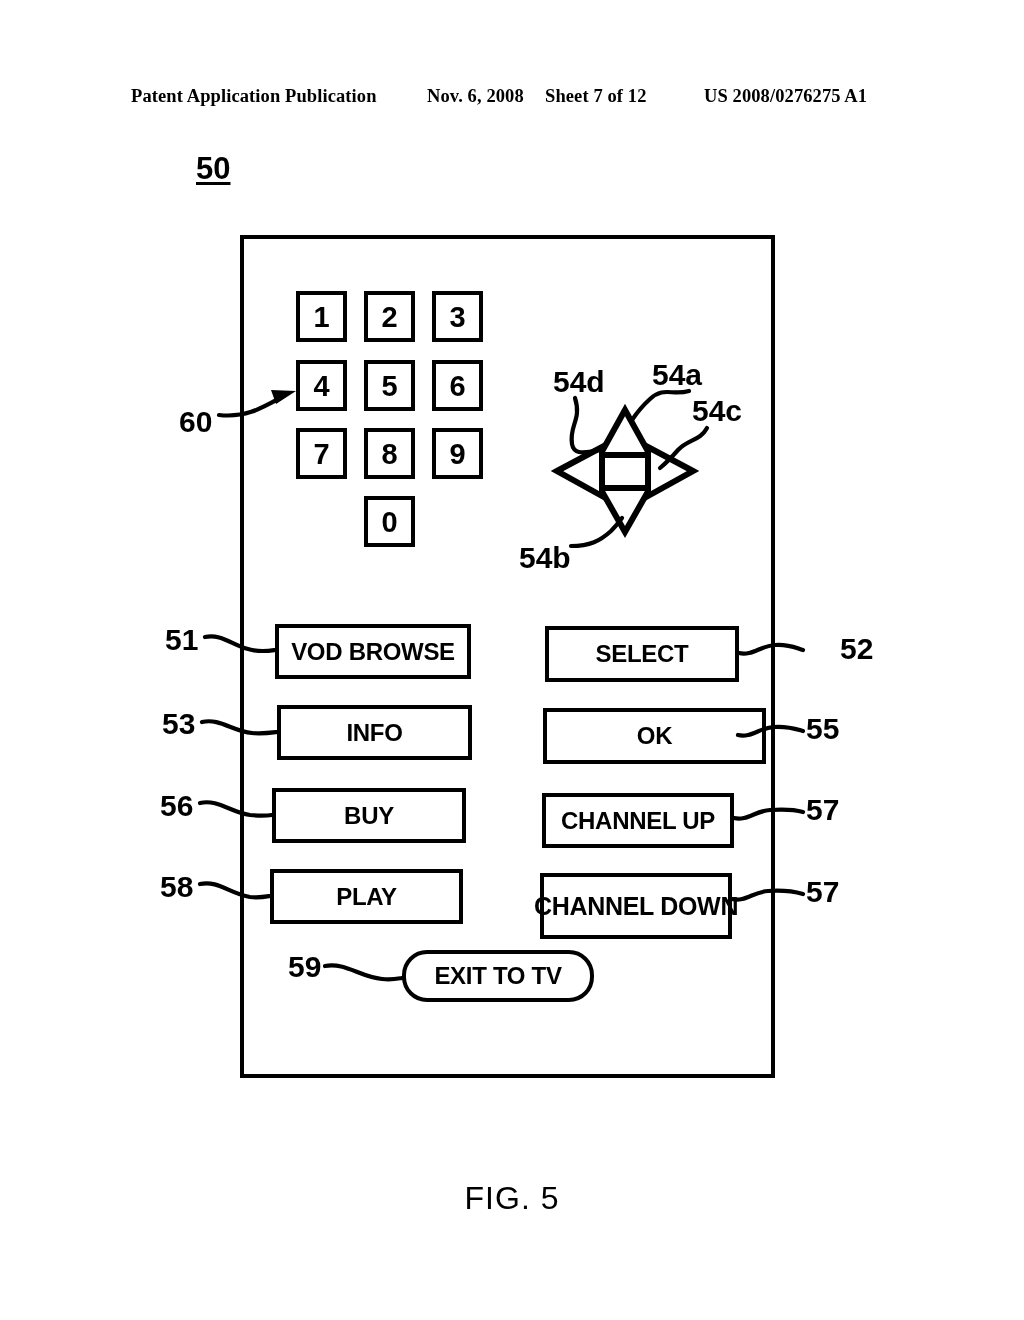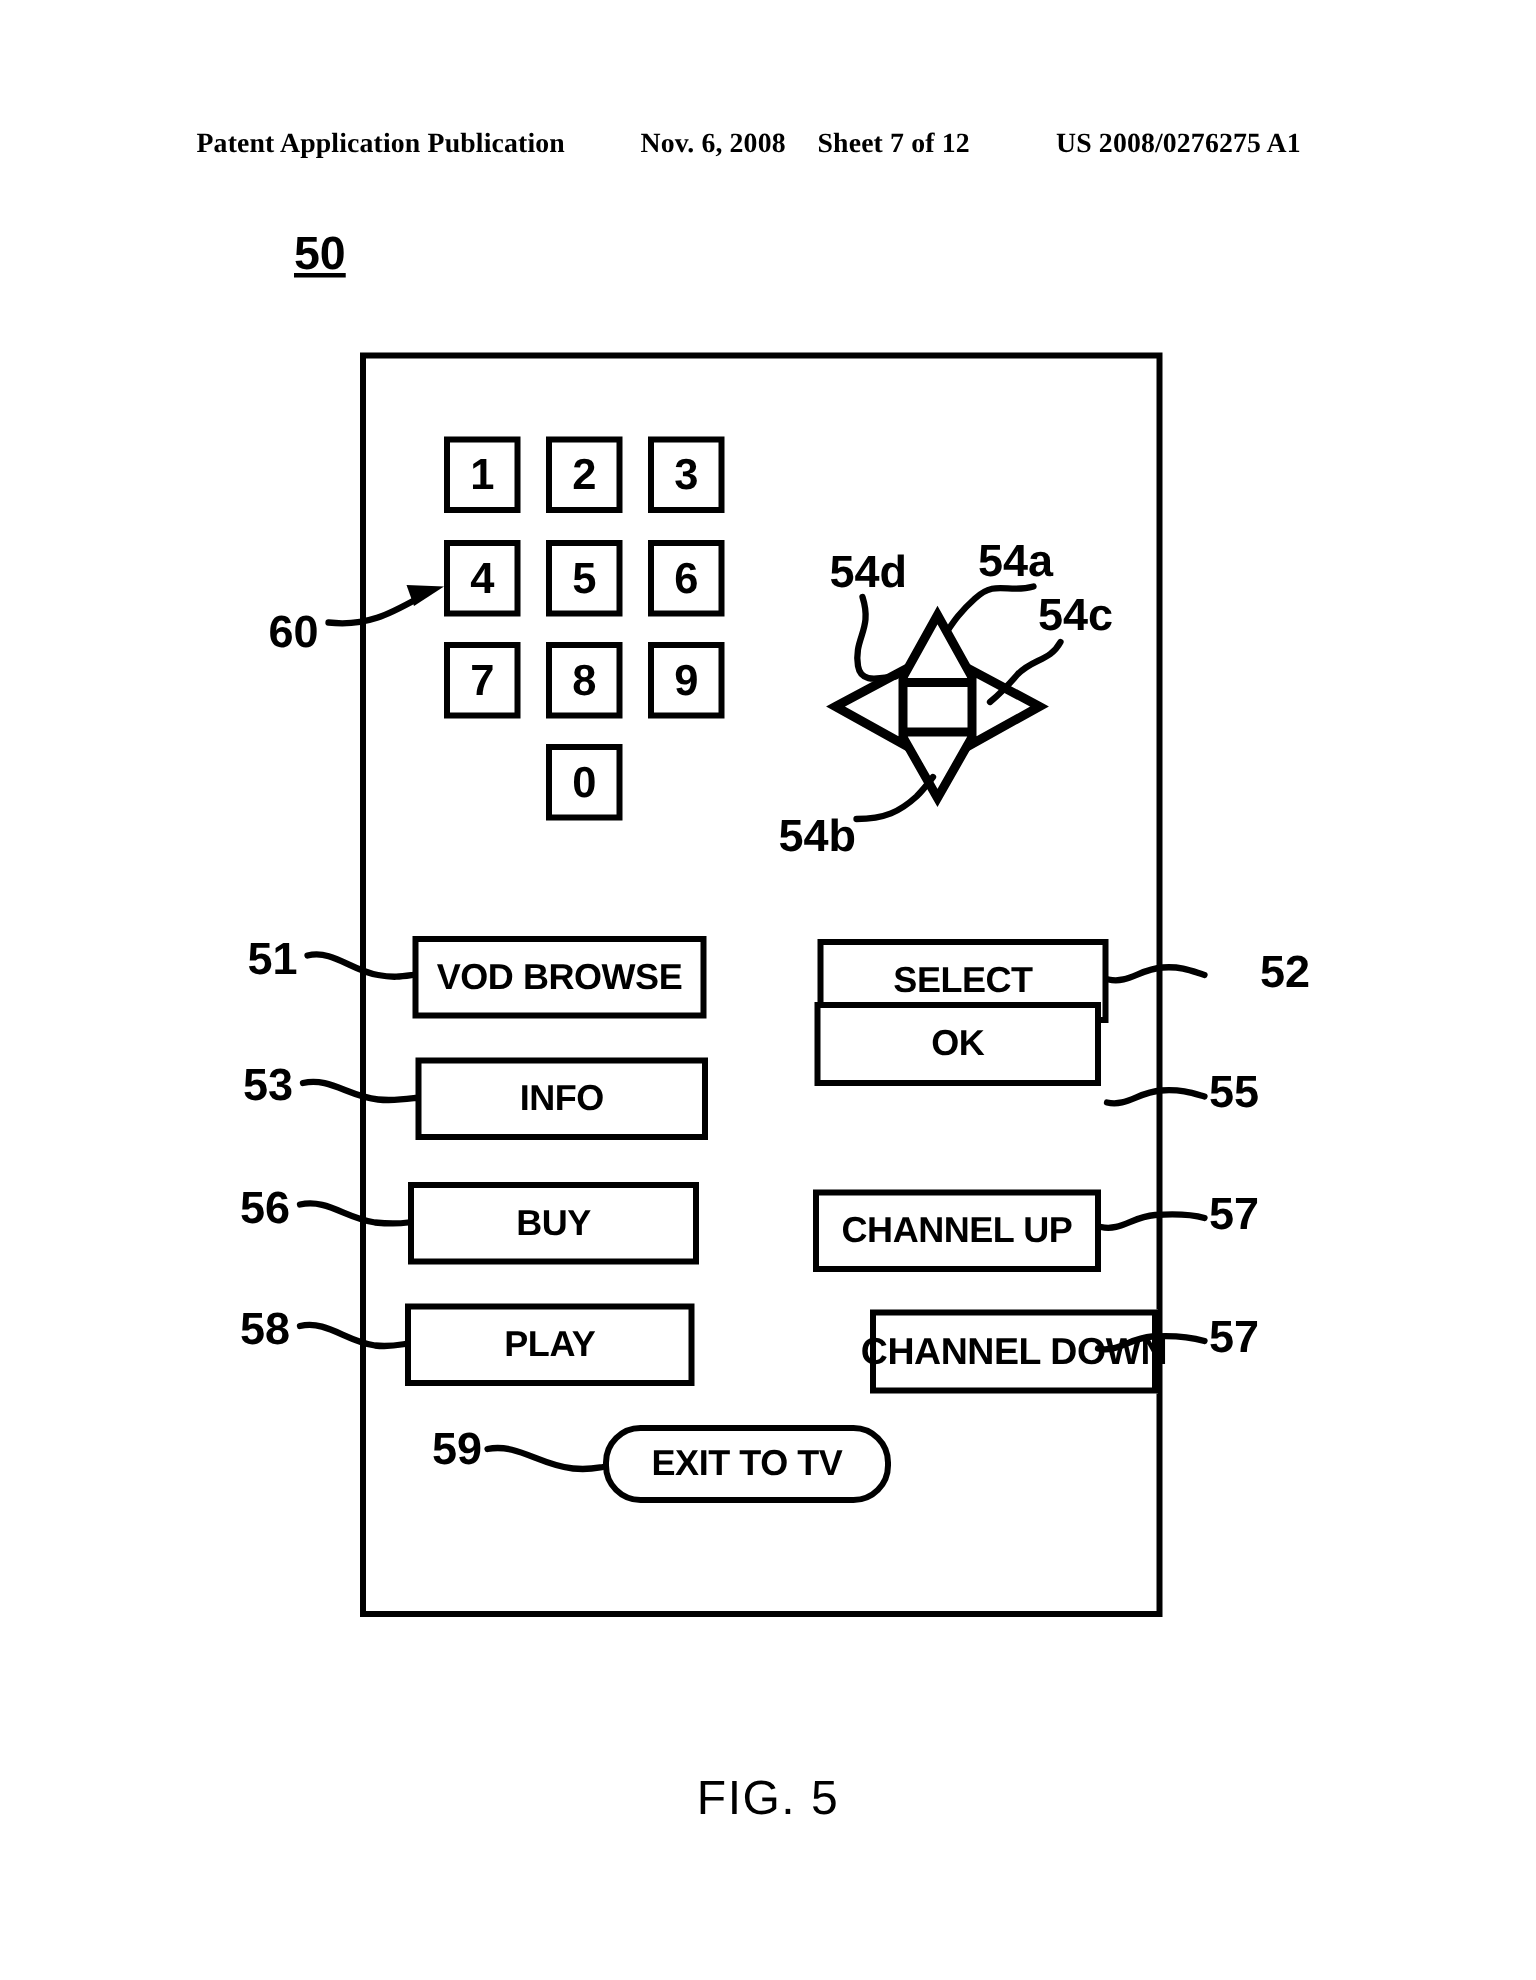--- a/index.html
+++ b/index.html
@@ -177,29 +177,29 @@
     <polygon points="148,86 103,62 103,111" fill="#fff" stroke="#000" stroke-width="6" stroke-linejoin="miter"></polygon>
   </svg>
 </div>
 
 <div class="btn" style="left:275px; top:624px; width:196px; height:55px;">VOD BROWSE</div>
 
 <div class="btn" style="left:545px; top:626px; width:194px; height:56px;">SELECT</div>
 
 <div class="btn" style="left:277px; top:705px; width:195px; height:55px;">INFO</div>
 
-<div class="btn" style="left:543px; top:668px; width:191px; height:56px;">OK</div>
+<div class="btn" style="left:543px; top:708px; width:223px; height:56px;">OK</div>
 
 <div class="btn" style="left:272px; top:788px; width:194px; height:55px;">BUY</div>
 
 <div class="btn" style="left:542px; top:793px; width:192px; height:55px;">CHANNEL UP</div>
 
 <div class="btn" style="left:270px; top:869px; width:193px; height:55px;">PLAY</div>
 
-<div class="btn" style="left:540px; top:873px; width:192px; height:56px; font-size:25px;margin-left:40px;">CHANNEL DOWN</div>
+<div class="btn" style="left:540px; top:873px; width:192px; height:66px; font-size:25px;">CHANNEL DOWN</div>
 
 <div class="btn" style="left:402px; top:950px; width:192px; height:52px;border-radius:25px;">EXIT TO TV</div>
 
 <div class="refnum" style="left:179px; top:405px;">60</div>
 
 <div class="refnum" style="left:553px; top:365px;">54d</div>
 <div class="refnum" style="left:652px; top:358px;">54a</div>
 <div class="refnum" style="left:692px; top:394px;">54c</div>
 <div class="refnum" style="left:519px; top:541px;">54b</div>
 

